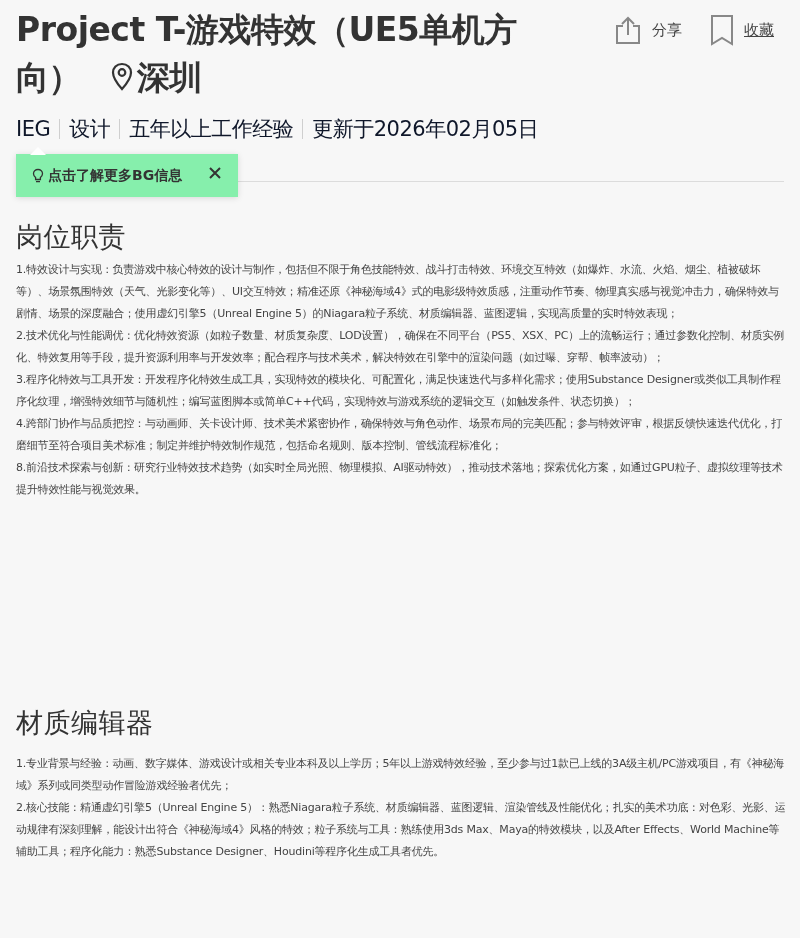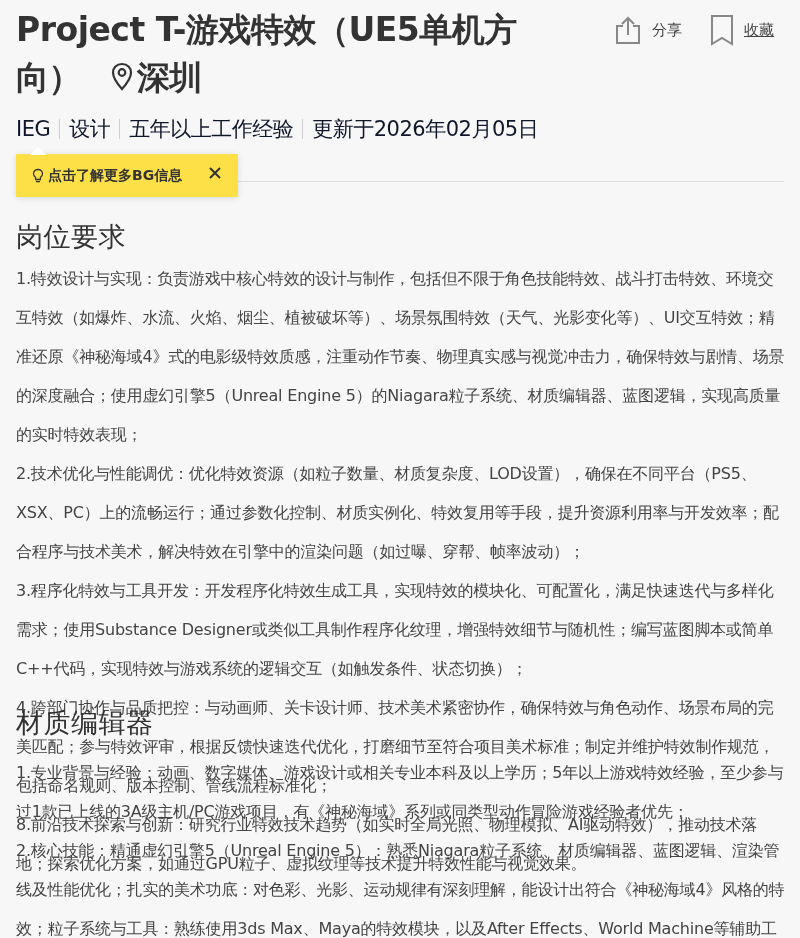--- a/index.html
+++ b/index.html
@@ -28,39 +28,39 @@
       position: absolute; left: 16px; top: 115px;
       font-size: 21px; color: #0f172a; display: flex; align-items: center; white-space: nowrap;
       letter-spacing: -0.5px;
     }
     .meta .sep { display: inline-block; width: 1px; height: 20px; background: #cfcfcf; margin: 0 9px; }
 
     .divider { position: absolute; left: 16px; right: 16px; top: 181px; height: 1px; background: #dcdcdc; }
 
     .tip {
       position: absolute; left: 16px; top: 154px; width: 222px; height: 43px;
-      background: #fde047; box-shadow: 0 1px 6px rgba(0,0,0,0.13);
+      background: #86efac; box-shadow: 0 1px 6px rgba(0,0,0,0.13);
       display: flex; align-items: center; padding-left: 16px;
       font-size: 14px; font-weight: bold; color: #333;
     }
     .tip::before {
       content: ""; position: absolute; left: 14px; top: -7px;
       border-left: 8px solid transparent; border-right: 8px solid transparent;
       border-bottom: 8px solid #fff;
     }
     .tip .bulb { width: 12px; height: 16px; margin-right: 4px; }
     .tip .close { position: absolute; right: 16px; top: 12px; width: 14px; height: 14px; cursor: pointer; }
 
     .section-title {
       position: absolute; left: 16px; font-size: 27px; color: #333; font-weight: normal;
       letter-spacing: 0.5px;
     }
     .body-text {
       position: absolute; left: 16px; width: 770px;
-      font-size: 16px; line-height: 39px; color: #444; letter-spacing: -0.2px;
+      font-size: 11px; line-height: 22px; color: #444; letter-spacing: -0.2px;
     }
     .body-text p { margin: 0; }
   </style>
 </head>
 <body>
 
 <div class="page">
 
   <h1 class="title">
     <span>Project T-游戏特效（UE5单机方向）</span><span class="loc"><svg class="pin" viewBox="0 0 22 30">
@@ -101,21 +101,21 @@
     <svg class="bulb" viewBox="0 0 12 16">
       <path d="M6 1.5 C3.3 1.5 1.5 3.4 1.5 5.8 C1.5 7.6 2.6 8.7 3.6 9.6 V11.5 H8.4 V9.6 C9.4 8.7 10.5 7.6 10.5 5.8 C10.5 3.4 8.7 1.5 6 1.5 Z" fill="none" stroke="#333" stroke-width="1.3"></path>
       <path d="M4 13.6 H8" stroke="#333" stroke-width="1.3"></path>
     </svg>
     <span>点击了解更多BG信息</span>
     <svg class="close" viewBox="0 0 14 14">
       <path d="M2 2 L12 12 M12 2 L2 12" stroke="#333" stroke-width="2"></path>
     </svg>
   </div>
 
-  <h2 class="section-title" style="top:219px;">岗位要求</h2>
+  <h2 class="section-title" style="top:219px;">岗位职责</h2>
   <div class="body-text" style="top:259px;">
     <p>1.特效设计与实现：负责游戏中核心特效的设计与制作，包括但不限于角色技能特效、战斗打击特效、环境交互特效（如爆炸、水流、火焰、烟尘、植被破坏等）、场景氛围特效（天气、光影变化等）、UI交互特效；精准还原《神秘海域4》式的电影级特效质感，注重动作节奏、物理真实感与视觉冲击力，确保特效与剧情、场景的深度融合；使用虚幻引擎5（Unreal Engine 5）的Niagara粒子系统、材质编辑器、蓝图逻辑，实现高质量的实时特效表现；</p>
     <p>2.技术优化与性能调优：优化特效资源（如粒子数量、材质复杂度、LOD设置），确保在不同平台（PS5、XSX、PC）上的流畅运行；通过参数化控制、材质实例化、特效复用等手段，提升资源利用率与开发效率；配合程序与技术美术，解决特效在引擎中的渲染问题（如过曝、穿帮、帧率波动）；</p>
     <p>3.程序化特效与工具开发：开发程序化特效生成工具，实现特效的模块化、可配置化，满足快速迭代与多样化需求；使用Substance Designer或类似工具制作程序化纹理，增强特效细节与随机性；编写蓝图脚本或简单C++代码，实现特效与游戏系统的逻辑交互（如触发条件、状态切换）；</p>
     <p>4.跨部门协作与品质把控：与动画师、关卡设计师、技术美术紧密协作，确保特效与角色动作、场景布局的完美匹配；参与特效评审，根据反馈快速迭代优化，打磨细节至符合项目美术标准；制定并维护特效制作规范，包括命名规则、版本控制、管线流程标准化；</p>
     <p>8.前沿技术探索与创新：研究行业特效技术趋势（如实时全局光照、物理模拟、AI驱动特效），推动技术落地；探索优化方案，如通过GPU粒子、虚拟纹理等技术提升特效性能与视觉效果。</p>
   </div>
 
   <h2 class="section-title" style="top:705px;">材质编辑器</h2>
   <div class="body-text" style="top:753px;">

